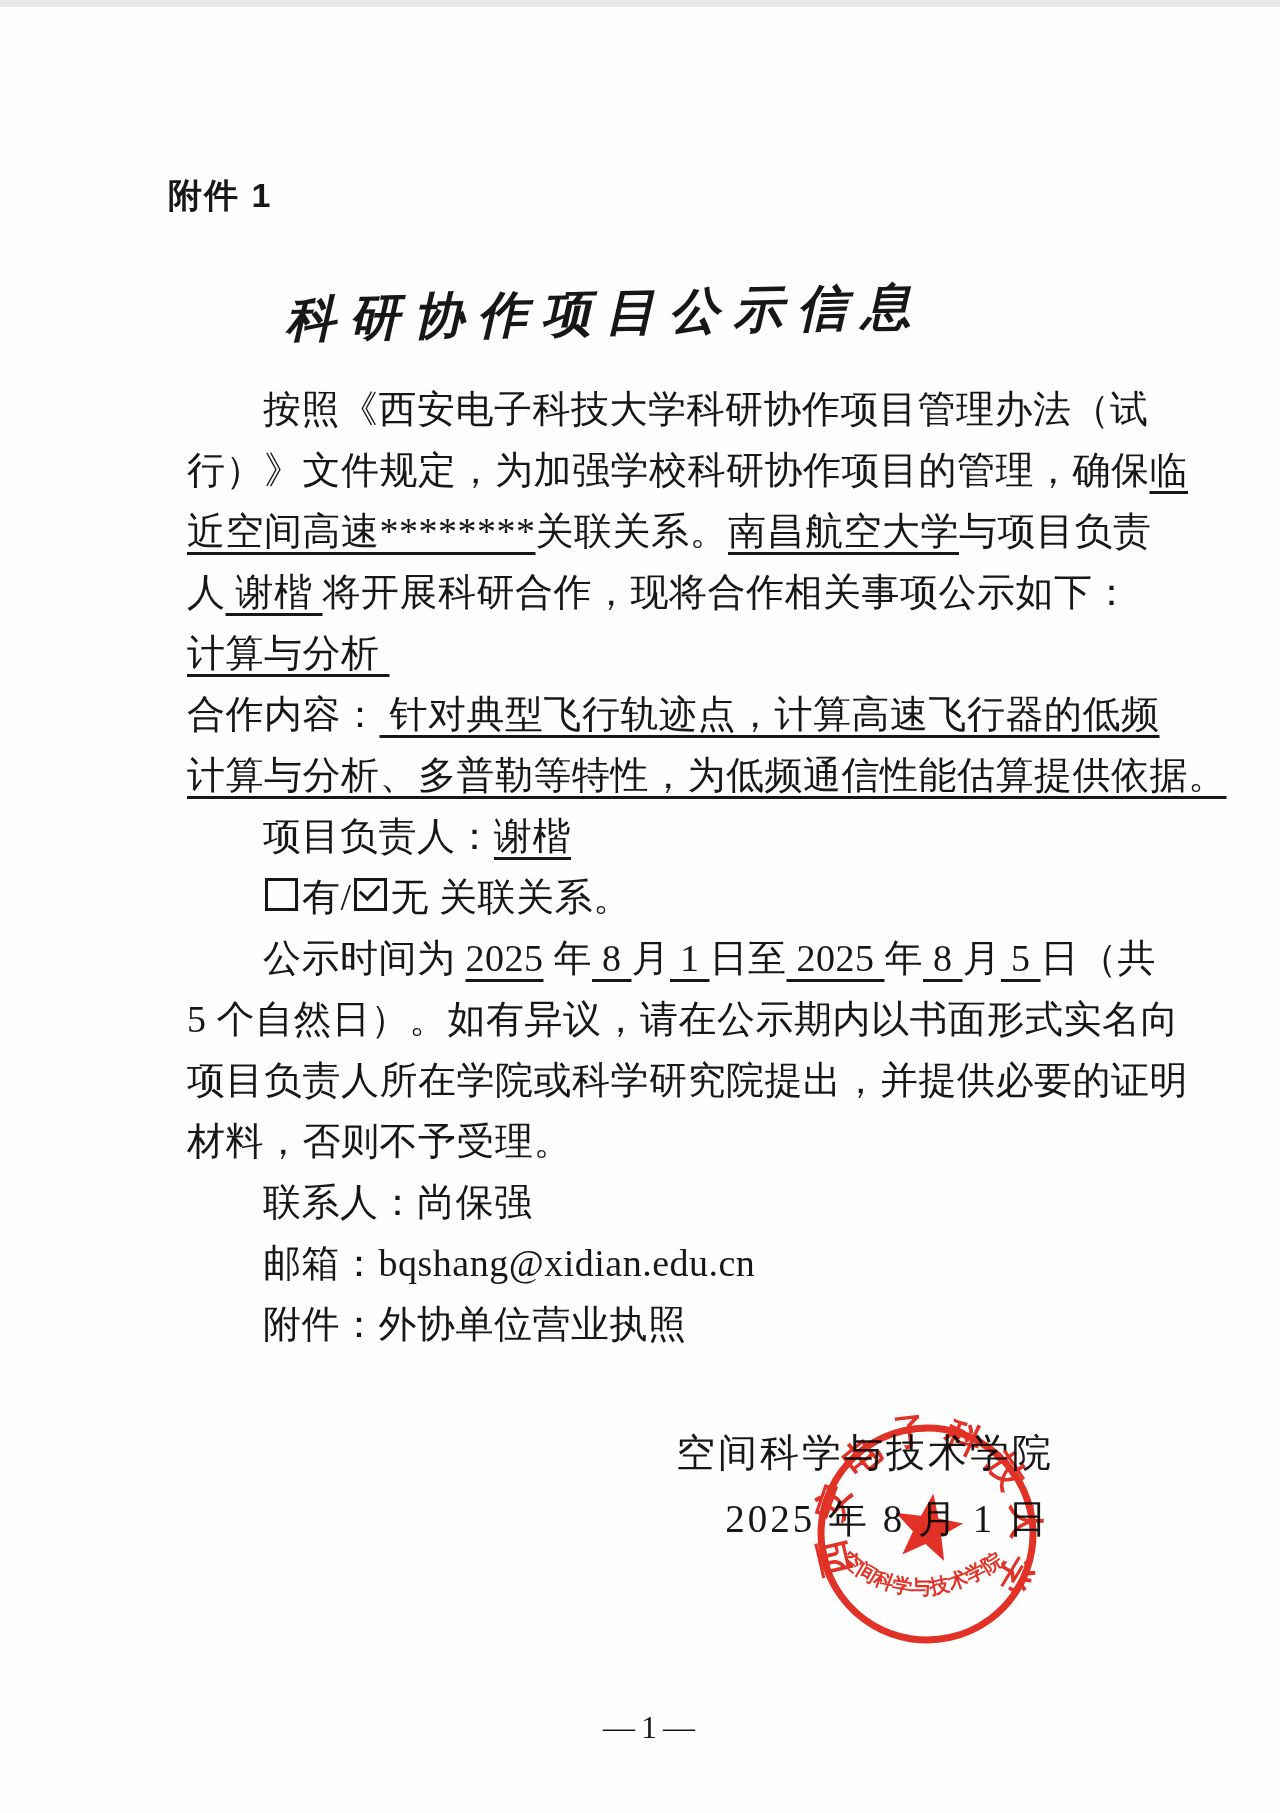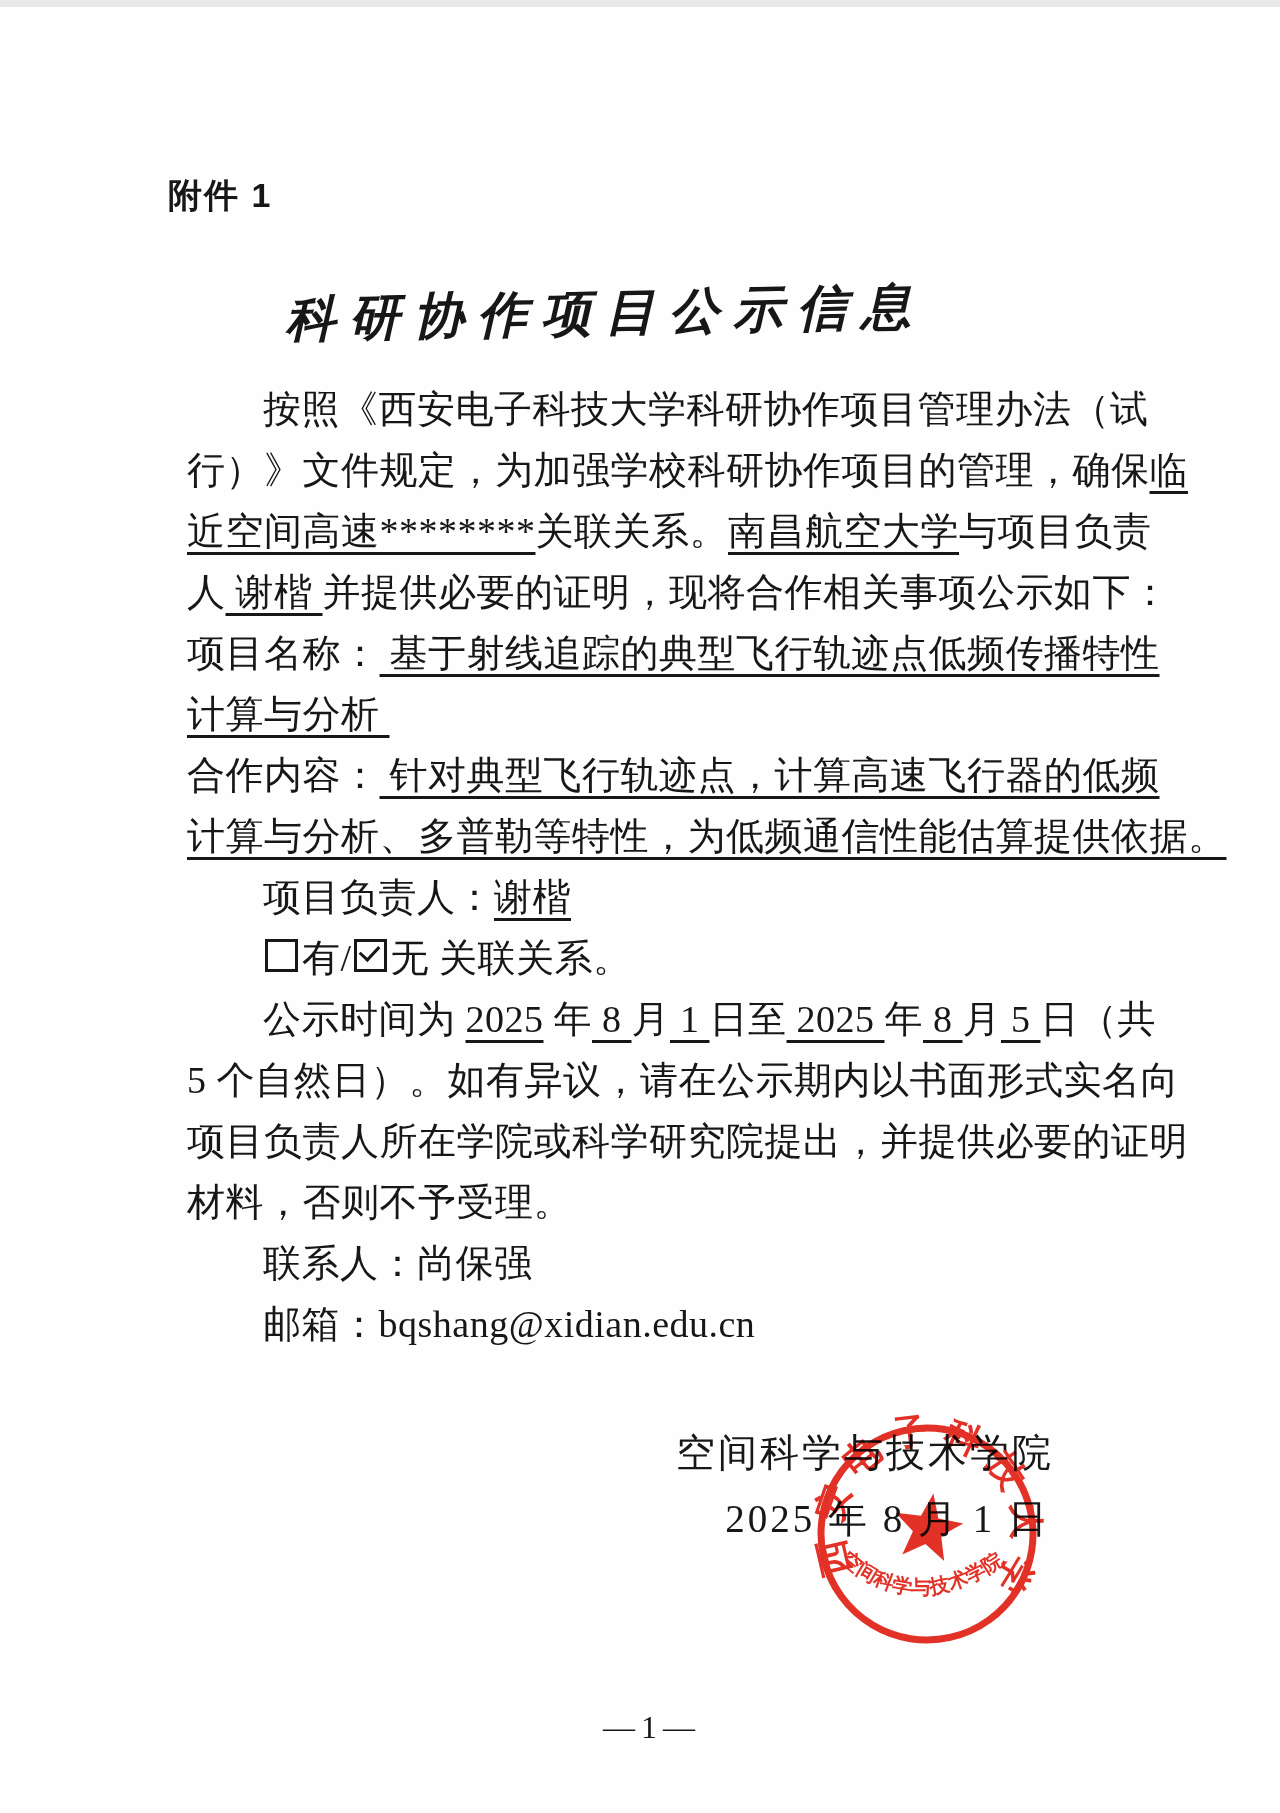--- a/index.html
+++ b/index.html
@@ -75,33 +75,33 @@
 <div class="page">
 
   <div class="attachment">附件 1</div>
 
   <div class="doc-title">科研协作项目公示信息</div>
 
   <div class="body-text">
       <div class="line indent"><span>按照《西安电子科技大学科研协作项目管理办法（试</span></div>
       <div class="line"><span>行）》文件规定，为加强学校科研协作项目的管理，确保</span><span class="u">临</span></div>
       <div class="line"><span class="u">近空间高速********</span><span>关联关系。</span><span class="u">南昌航空大学</span><span>与项目负责</span></div>
-      <div class="line"><span>人</span><span class="u"> 谢楷 </span><span>并提供必要的证明，现将合作相关事项公示如下：</span></div>
-      <div class="line"><span>项目名称：</span><span class="u"> 基于射线追踪的典型飞行轨迹点低频传播特性</span></div>
+      <div class="line"><span>人</span><span class="u"> 谢楷 </span><span>将开展科研合作，现将合作相关事项公示如下：</span></div>
       <div class="line"><span class="u">计算与分析 </span></div>
       <div class="line"><span>合作内容：</span><span class="u"> 针对典型飞行轨迹点，计算高速飞行器的低频</span></div>
       <div class="line"><span class="u">计算与分析、多普勒等特性，为低频通信性能估算提供依据。</span></div>
       <div class="line indent"><span>项目负责人：</span><span class="u">谢楷</span></div>
       <div class="line indent"><span class="cb"></span><span>有/</span><span class="cb"><span class="tick"></span></span><span>无 关联关系。</span></div>
       <div class="line indent"><span>公示时间为 </span><span class="u">2025</span><span> 年</span><span class="u"> 8 </span><span>月</span><span class="u"> 1 </span><span>日至</span><span class="u"> 2025 </span><span>年</span><span class="u"> 8 </span><span>月</span><span class="u"> 5 </span><span>日（共</span></div>
       <div class="line"><span>5 个自然日）。如有异议，请在公示期内以书面形式实名向</span></div>
       <div class="line"><span>项目负责人所在学院或科学研究院提出，并提供必要的证明</span></div>
       <div class="line"><span>材料，否则不予受理。</span></div>
       <div class="line indent"><span>联系人：尚保强</span></div>
       <div class="line indent"><span>邮箱：bqshang@xidian.edu.cn</span></div>
+      <div class="line indent"><span>附件：外协单位营业执照</span></div>
     </div>
 
   <div class="signature">
     <div class="sig-org">空间科学与技术学院</div>
     <div class="sig-date">2025 年 8 月 1 日</div>
   </div>
 
   <svg class="seal" viewBox="0 0 238 238" aria-hidden="true">
     <circle cx="119" cy="119" r="106" fill="none" stroke="#e2261a" stroke-width="7"></circle>
     <defs>

